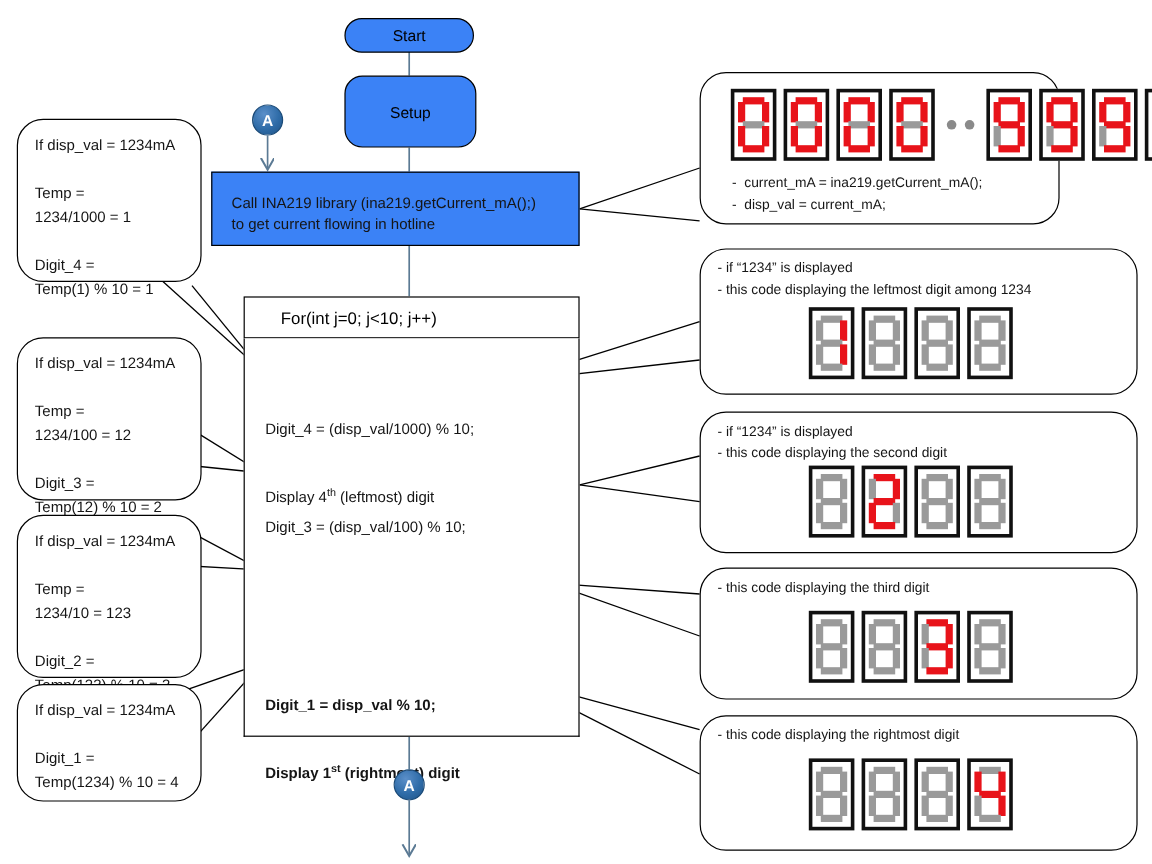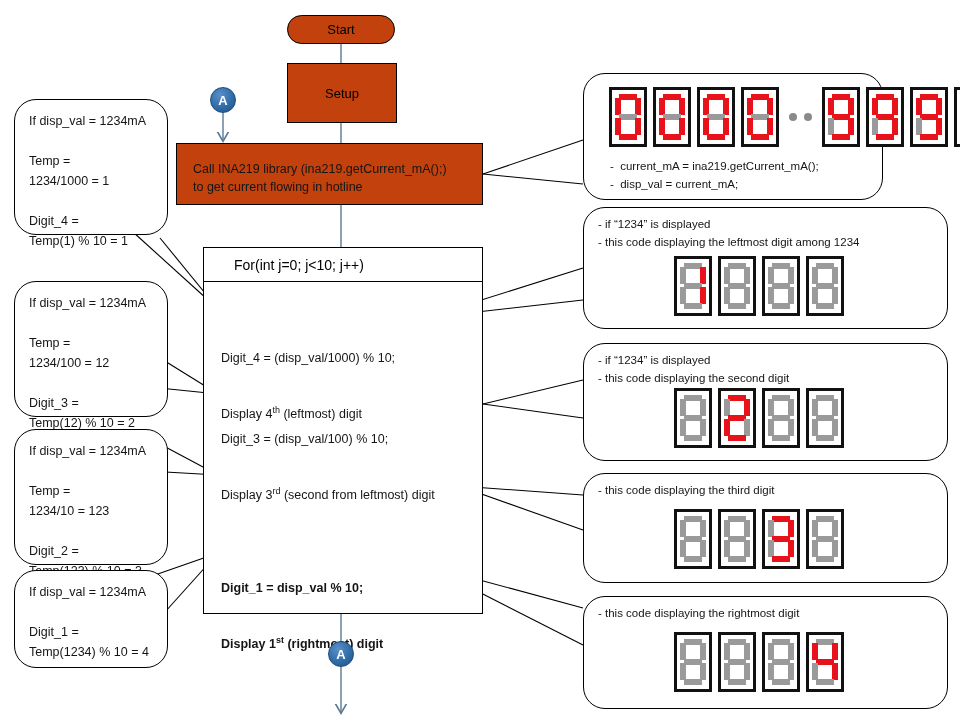--- a/index.html
+++ b/index.html
@@ -22,38 +22,39 @@
     position: absolute;
     left: 0;
     top: 0;
     width: 960px;
     height: 720px;
     pointer-events: none;
   }
   .node {
     position: absolute;
     box-sizing: border-box;
-    background: #c2410c;
+    background: #3b82f6;
     border: 1.3px solid #000000;
     color: #000000;
   }
 
   
   .terminator {
     border-radius: 999px;
     display: flex;
     align-items: center;
     justify-content: center;
     font-size: 13px;
   }
   .process {
     display: flex;
     align-items: center;
     justify-content: center;
     font-size: 13px;
+    border-radius: 15px;
   }
   .loop-header {
     position: absolute;
     box-sizing: border-box;
     border: 1.3px solid #000000;
     border-bottom: 1.3px solid #000000;
     background: #ffffff;
     font-size: 14px;
     display: flex;
     align-items: center;
@@ -227,21 +228,20 @@
   </div>
   <div class="loop-body" style="left:203px; top:282px; width:280px; height:332px;"></div>
 
   <div class="stmt" style="left:221px; top:313px;">
     <div>Digit_4 = (disp_val/1000) % 10;</div>
     <div><span>Display 4</span><sup>th</sup><span> (leftmost) digit</span></div>
   </div>
 
   <div class="stmt" style="left:221px; top:394px;">
     <div>Digit_3 = (disp_val/100) % 10;</div>
-    <div><span>Display 3</span><sup>rd</sup><span> (second from leftmost) digit</span></div>
   </div>
 
 
   <div class="stmt" style="left:221px; top:543px;font-weight:bold;">
     <div>Digit_1 = disp_val % 10;</div>
     <div><span>Display 1</span><sup>st</sup><span> (rightmost) digit</span></div>
   </div>
 
   <div class="conn-a" style="left:210px; top:87px;">
     <span>A</span>
@@ -280,21 +280,21 @@
 Temp(123) % 10 = 3</div>
   </div>
 
   <div class="callout" style="left:14px; top:570px; width:154px; height:98px;">
     <div class="callout-text" style="left:14px; top:11px;">If disp_val = 1234mA
 
 Digit_1 =
 Temp(1234) % 10 = 4</div>
   </div>
 
-  <div class="callout" style="left:583px; top:73px; width:300px; height:127px;">
+  <div class="callout" style="left:583px; top:60px; width:300px; height:127px;">
     <div class="seg-row" style="left:25px; top:13px;">
 
       <div class="seg-digit">
         <div class="seg h a on"></div>
           <div class="seg v f on"></div>
           <div class="seg v b on"></div>
         <div class="seg h g"></div>
           <div class="seg v e on"></div>
           <div class="seg v c on"></div>
           <div class="seg h d on"></div>

